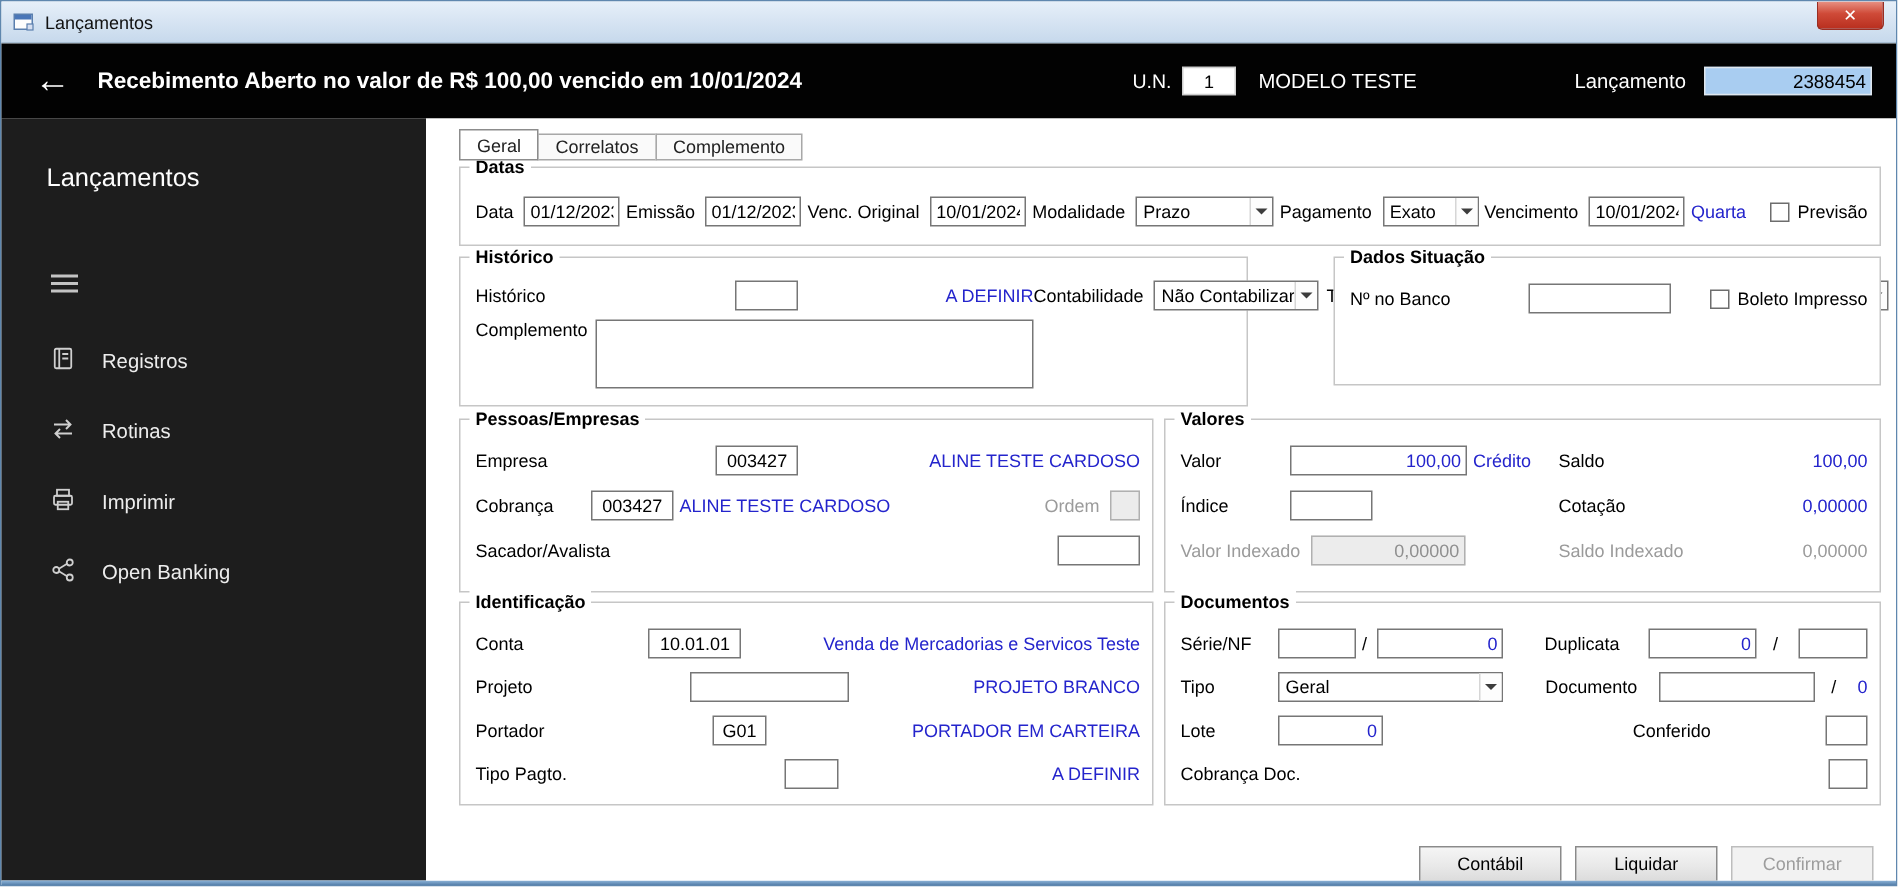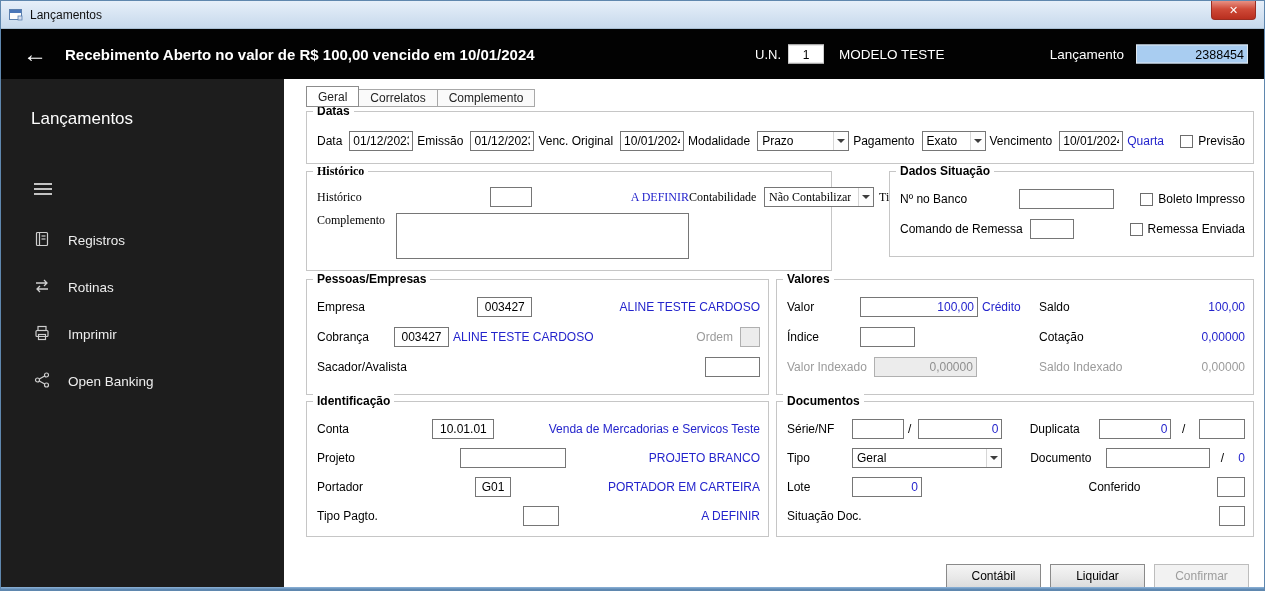--- a/index.html
+++ b/index.html
@@ -70,21 +70,21 @@
   .combo-arrow { width: 15px; height: 100%; flex: none; display: flex; align-items: center; justify-content: center; border-left: 1px solid #d6d6d6; background: #fdfdfd; }
   .combo-arrow::after { content: ""; border: 4px solid transparent; border-top: 4.5px solid #3c3c3c; margin-top: 4px; }
 
   .check { display: flex; align-items: center; gap: 5px; cursor: pointer; }
   .cbox { width: 13px; height: 13px; border: 1px solid #6d6d6d; background: #fff; flex: none; }
   .check .lbl { margin-right: 0; }
 
   
   .g-datas { left: 22px; top: 32px; width: 948px; height: 53px; }
   .g-datas .grp-body { padding-top: 18px; }
-  .g-historico { left: 22px; top: 92px; width: 526px; height: 100px; font-family: Liberation Serif, serif; }
+  .g-historico { left: 22px; top: 92px; width: 526px; height: 100px; }
   .hist-wrap { display: flex; padding: 14px 8px 6px 10px; }
   .hist-left { width: 372px; display: flex; flex-direction: column; gap: 5px; }
   .hist-right { flex: 1; display: flex; flex-direction: row; gap: 5px; }
   .g-bancarios { left: 605px; top: 92px; width: 365px; height: 86px; }
   .g-pessoas { left: 22px; top: 200px; width: 463px; height: 116px; }
   .g-valores { left: 492px; top: 200px; width: 478px; height: 116px; }
   .vleft { width: 248px; display: flex; align-items: center; gap: 4px; flex: none; }
   .g-identificacao { left: 22px; top: 322px; width: 463px; height: 136px; }
   .g-identificacao .grp-body, .g-documentos .grp-body { gap: 7px; }
   .g-documentos { left: 492px; top: 322px; width: 478px; height: 136px; }
@@ -263,28 +263,20 @@
         <span class="grp-title">Dados Situação</span>
         <div class="grp-body">
           <div class="row">
             <span class="lbl mw112">Nº no Banco</span>
             <input class="tb" style="width: 95px;">
             <label class="check mla">
               <span class="cbox"></span>
               <span class="lbl">Boleto Impresso</span>
             </label>
           </div>
-          <div class="row">
-            <span class="lbl mw112">Comando de Remessa</span>
-            <input class="tb" style="width: 44px;">
-            <label class="check mla">
-              <span class="cbox"></span>
-              <span class="lbl">Remessa Enviada</span>
-            </label>
-          </div>
         </div>
       </div>
 
       <div class="grp g-pessoas">
         <span class="grp-title">Pessoas/Empresas</span>
         <div class="grp-body">
           <div class="row">
             <span class="lbl mw70">Empresa</span>
             <input class="tb center" style="width: 55px;" value="003427">
             <span class="blue-txt">ALINE TESTE CARDOSO</span>
@@ -390,21 +382,21 @@
           </div>
           <div class="row">
             <div class="dleft">
               <span class="lbl mw58">Lote</span>
               <input class="tb right blue" style="width: 70px;" value="0">
             </div>
             <span class="lbl mw56">Conferido</span>
             <input class="tb" style="width: 28px;">
           </div>
           <div class="row">
-            <span class="lbl mw58">Situação Doc.</span>
+            <span class="lbl mw58">Cobrança Doc.</span>
             <input class="tb" style="width: 26px;">
           </div>
         </div>
       </div>
 
       <div class="btnbar">
         <button class="btn">Contábil</button>
         <button class="btn">Liquidar</button>
         <button class="btn disabled" disabled="">Confirmar</button>
       </div>

